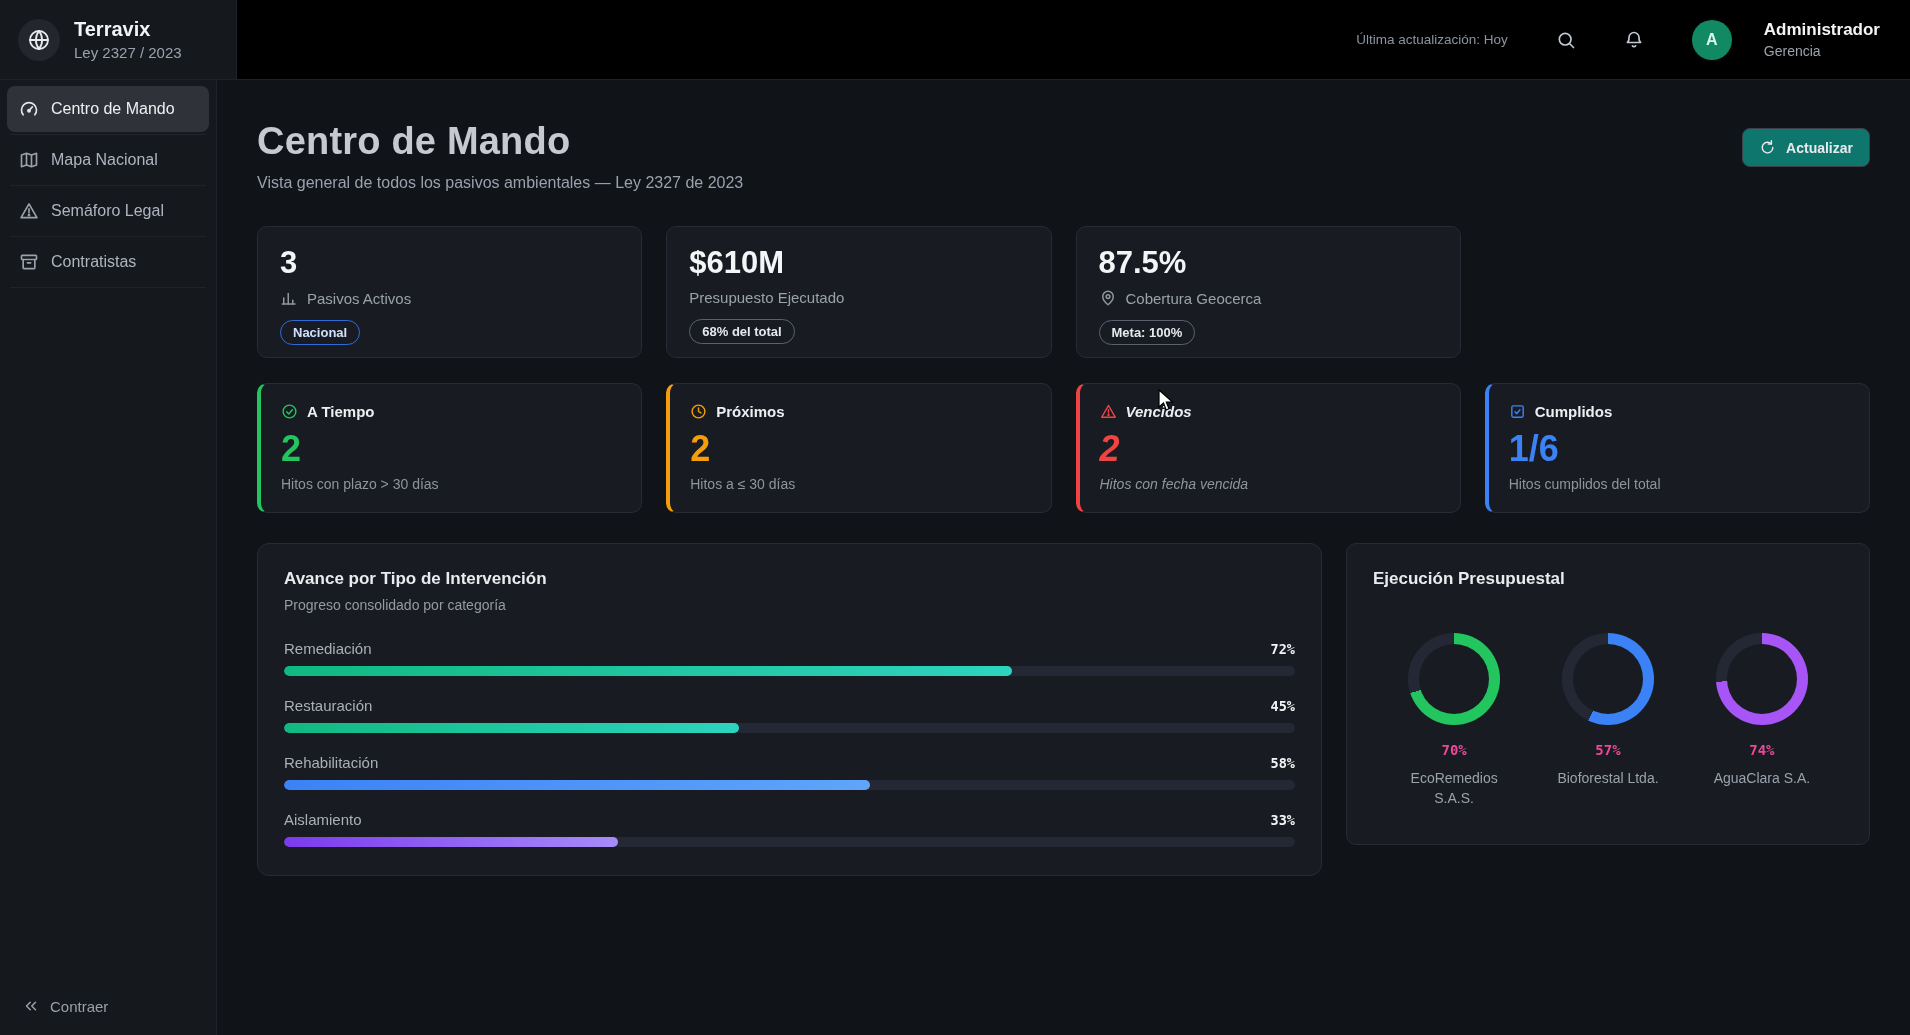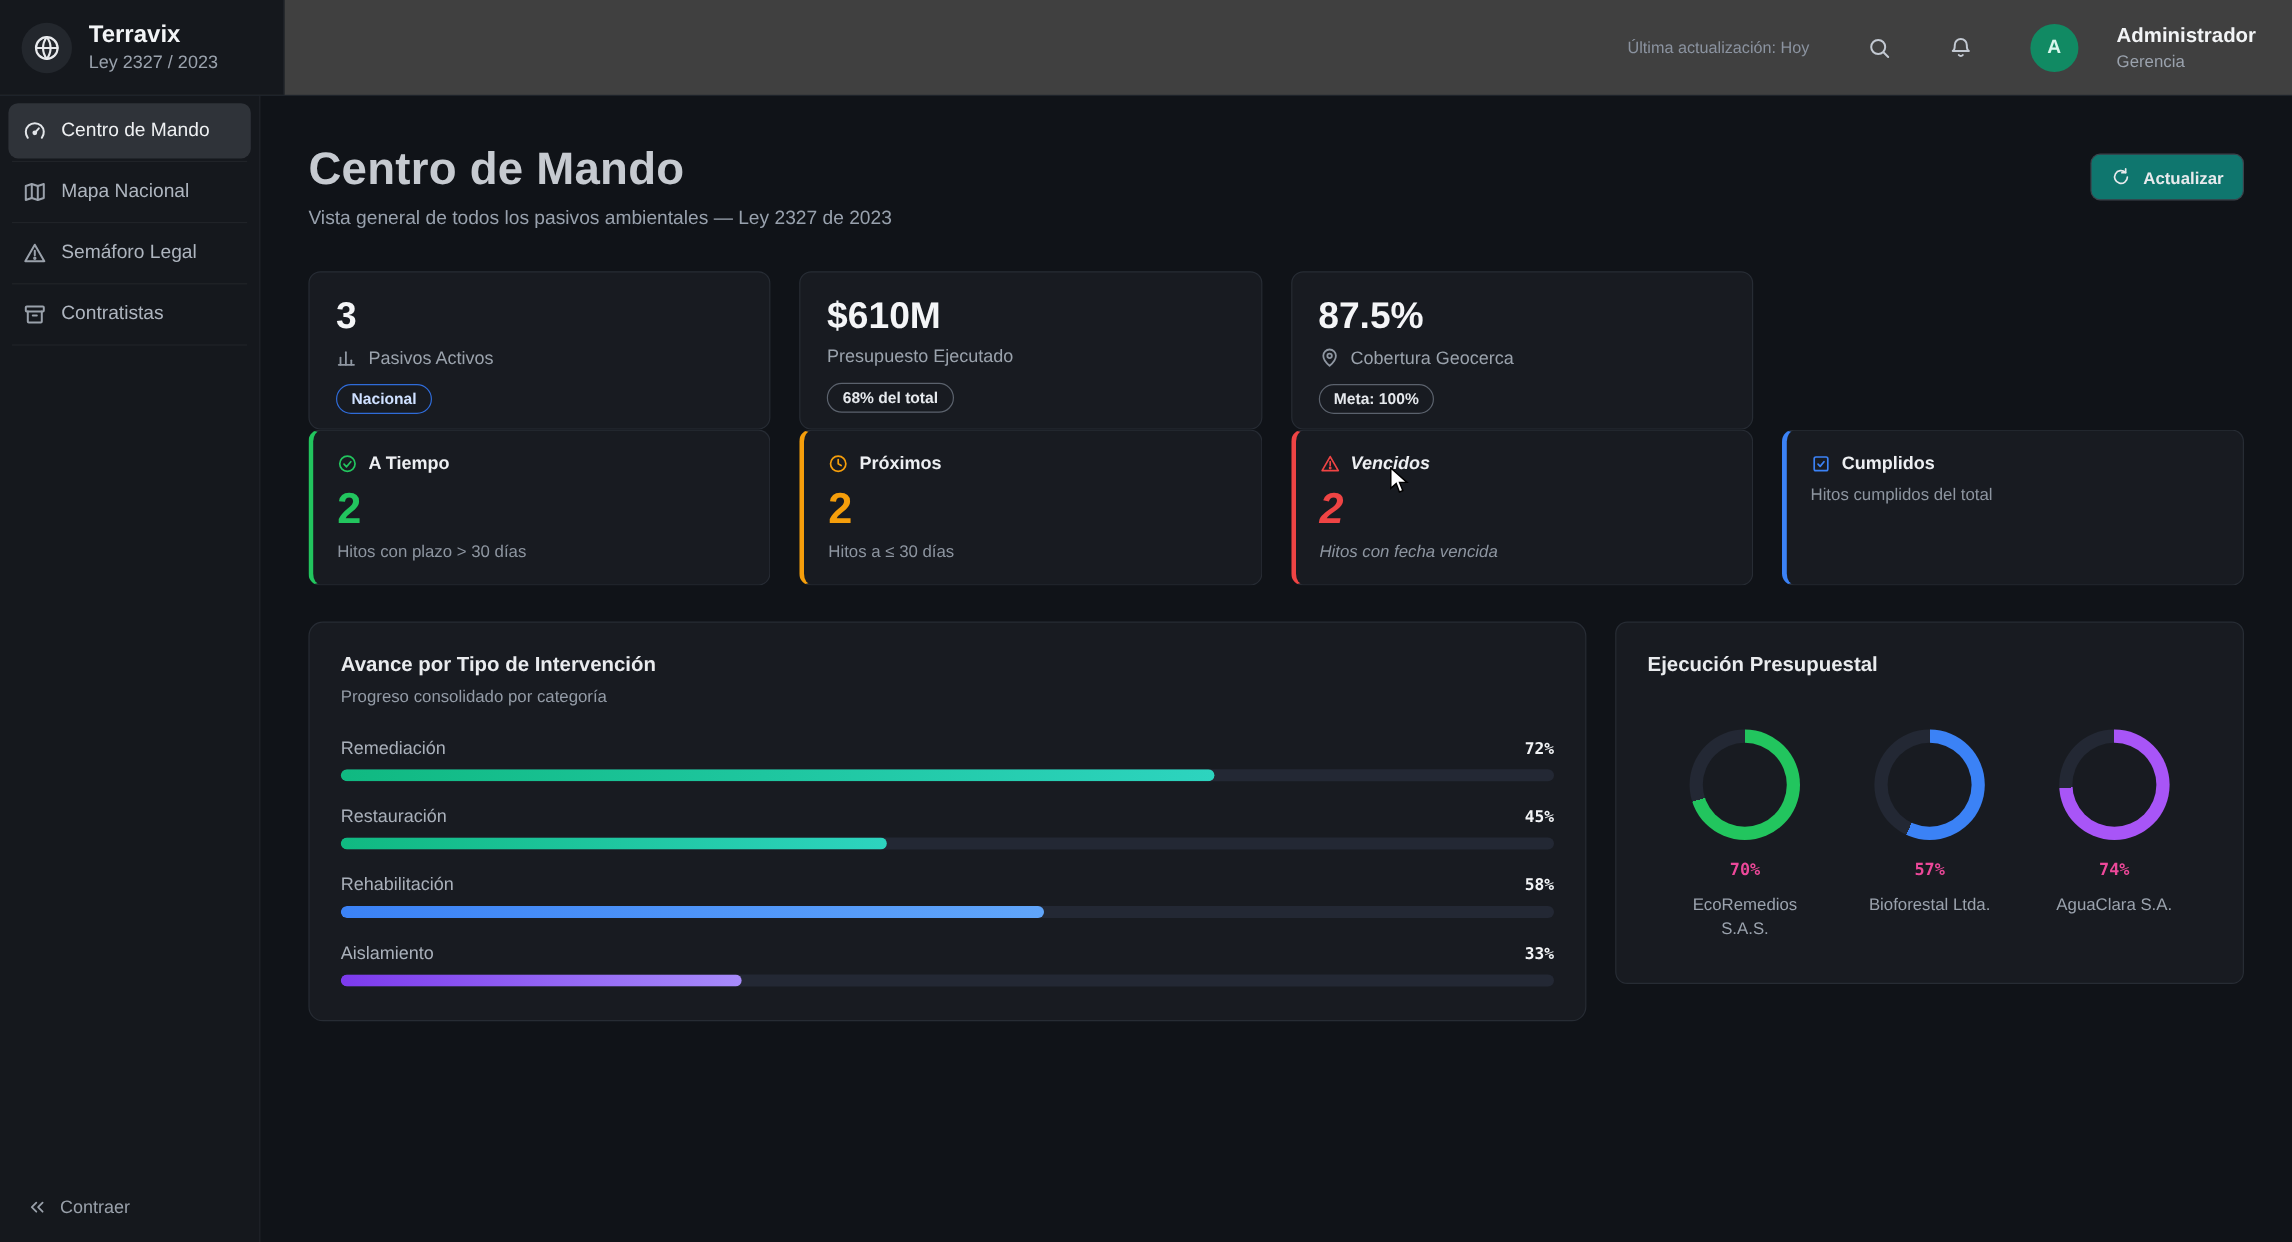--- a/index.html
+++ b/index.html
@@ -8,21 +8,21 @@
     font-family: "Liberation Sans", sans-serif;
     background: #101318;
     color: #e8eaed;
     overflow: hidden;
   }
   .app { position: relative; width: 1910px; height: 1035px; }
 
   
   .topbar {
     position: absolute; top: 0; left: 0; right: 0; height: 80px;
-    background: #404040; border-bottom: 1px solid #1e232a;
+    background: #000000; border-bottom: 1px solid #1e232a;
     display: flex; align-items: stretch; z-index: 5;
   }
   .brand {
     width: 237px; background: #15181d; border-right: 1px solid #20242a;
     display: flex; align-items: center; gap: 14px; padding: 0 18px; cursor: pointer;
   }
   .brand-logo {
     width: 42px; height: 42px; border-radius: 50%; background: #23272d;
     display: flex; align-items: center; justify-content: center; color: #e8eaed; flex: none;
   }
@@ -86,21 +86,21 @@
   .kpi-label { margin-top: 11px; display: flex; align-items: center; gap: 9px; color: #9aa2ac; font-size: 15px; }
   .kpi-label .k-ic { display: flex; color: #8e96a1; }
   .kpi-badge {
     margin-top: 13px; display: inline-flex; align-items: center; gap: 6px;
     border: 1px solid #5b626d; border-radius: 999px; padding: 4px 12px;
     font-size: 13px; font-weight: 600; color: #e6e9ed;
   }
   .kpi-badge.badge-blue { border-color: #2f6bd8; color: #cfe0ff; }
 
   
-  .status-grid { display: grid; grid-template-columns: repeat(4, 1fr); gap: 24px; }
+  .status-grid { display: grid; grid-template-columns: repeat(4, 1fr); gap: 24px; margin-top: 25px; }
   .status-card { padding: 19px 20px; height: 130px; border-left-width: 4px; border-left-style: solid; cursor: pointer; }
   .status-head { display: flex; align-items: center; gap: 9px; }
   .status-head .s-ic { display: flex; }
   .status-title { font-size: 15px; font-weight: 700; color: #edeff2; }
   .status-value { font-size: 36px; font-weight: 700; margin-top: 11px; line-height: 1; }
   .status-caption { font-size: 14px; color: #8d95a0; margin-top: 9px; }
 
   
   .bottom-row { display: flex; gap: 24px; margin-top: 30px; align-items: flex-start; }
   .panel-left { width: 1065px; padding: 25px 26px 28px 26px; flex: none; border-radius: 12px; }
@@ -336,20 +336,21 @@
       <div class="card status-card" style="border-left-color: rgb(59, 130, 246);">
         <div class="status-head">
           <span class="s-ic" style="color: rgb(59, 130, 246);">
             <svg width="17" height="17" viewBox="0 0 24 24" fill="none" stroke="currentColor" stroke-width="2" stroke-linecap="round" stroke-linejoin="round">
               <rect x="4" y="4" width="16" height="16" rx="2"></rect>
                 <polyline points="8.5 12.5 11 15 15.5 9.5"></polyline>
             </svg>
           </span>
           <span class="status-title">Cumplidos</span>
         </div>
+        <div class="status-value" style="color: rgb(59, 130, 246);">1/6</div>
         <div class="status-caption">Hitos cumplidos del total</div>
       </div>
     </div>
 
     <div class="bottom-row">
 
       <section class="card panel-left">
         <div class="panel-title">Avance por Tipo de Intervención</div>
         <div class="panel-sub">Progreso consolidado por categoría</div>
         <div class="bars">

